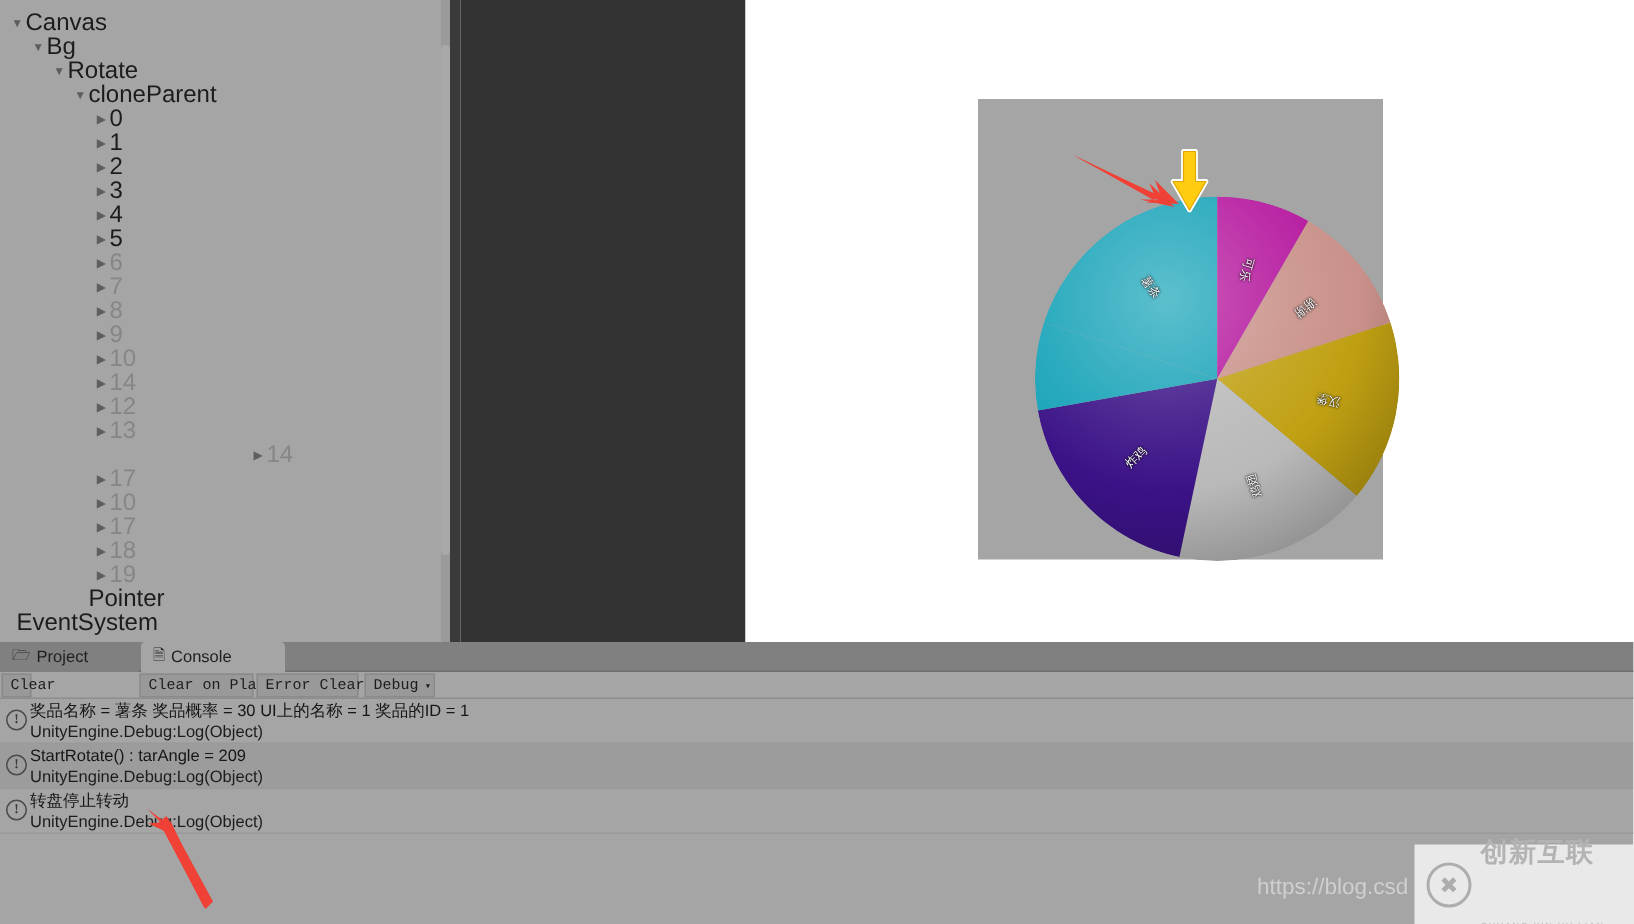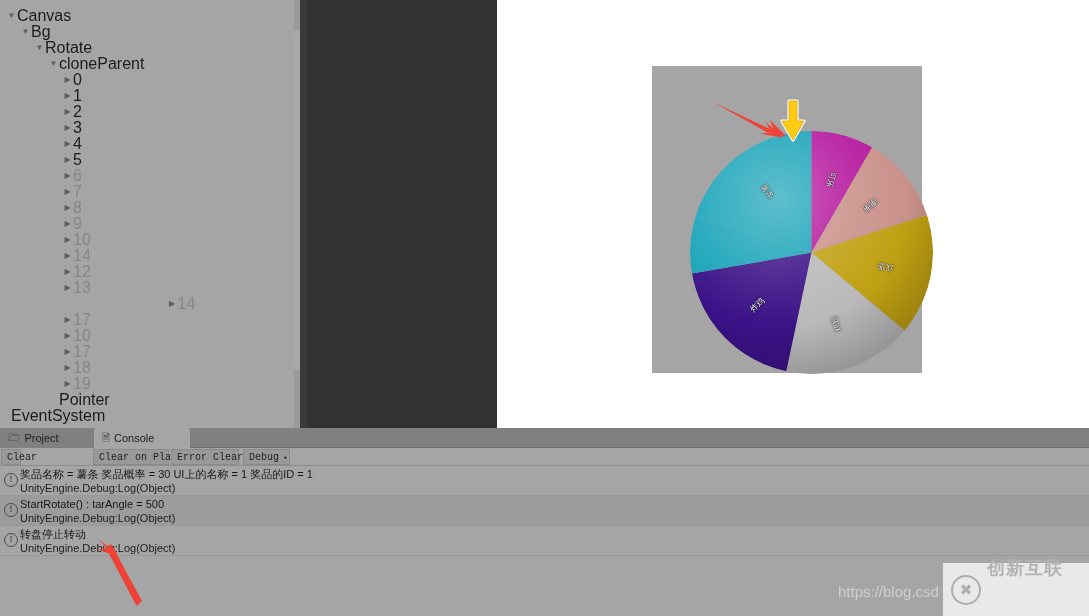--- a/index.html
+++ b/index.html
@@ -276,21 +276,21 @@
         <div class="tbtn caret" style="left: 243px; width: 47px;">Debug</div>
       </div>
     <div id="log-list">
         <div class="log-entry odd">
           <div class="log-icon">!</div>
           <div class="log-msg">奖品名称 = 薯条  奖品概率 = 30  UI上的名称 = 1  奖品的ID = 1</div>
           <div class="log-src">UnityEngine.Debug:Log(Object)</div>
         </div>
         <div class="log-entry even">
           <div class="log-icon">!</div>
-          <div class="log-msg">StartRotate() : tarAngle = 500</div>
+          <div class="log-msg">StartRotate() : tarAngle = 209</div>
           <div class="log-src">UnityEngine.Debug:Log(Object)</div>
         </div>
         <div class="log-entry odd">
           <div class="log-icon">!</div>
           <div class="log-msg">转盘停止转动</div>
           <div class="log-src">UnityEngine.Debug:Log(Object)</div>
         </div>
       </div>
 
   </div>

